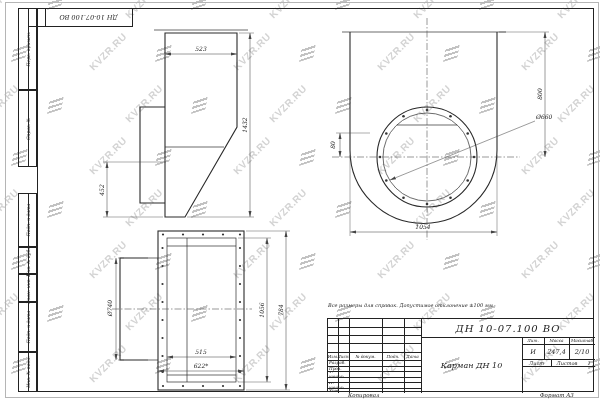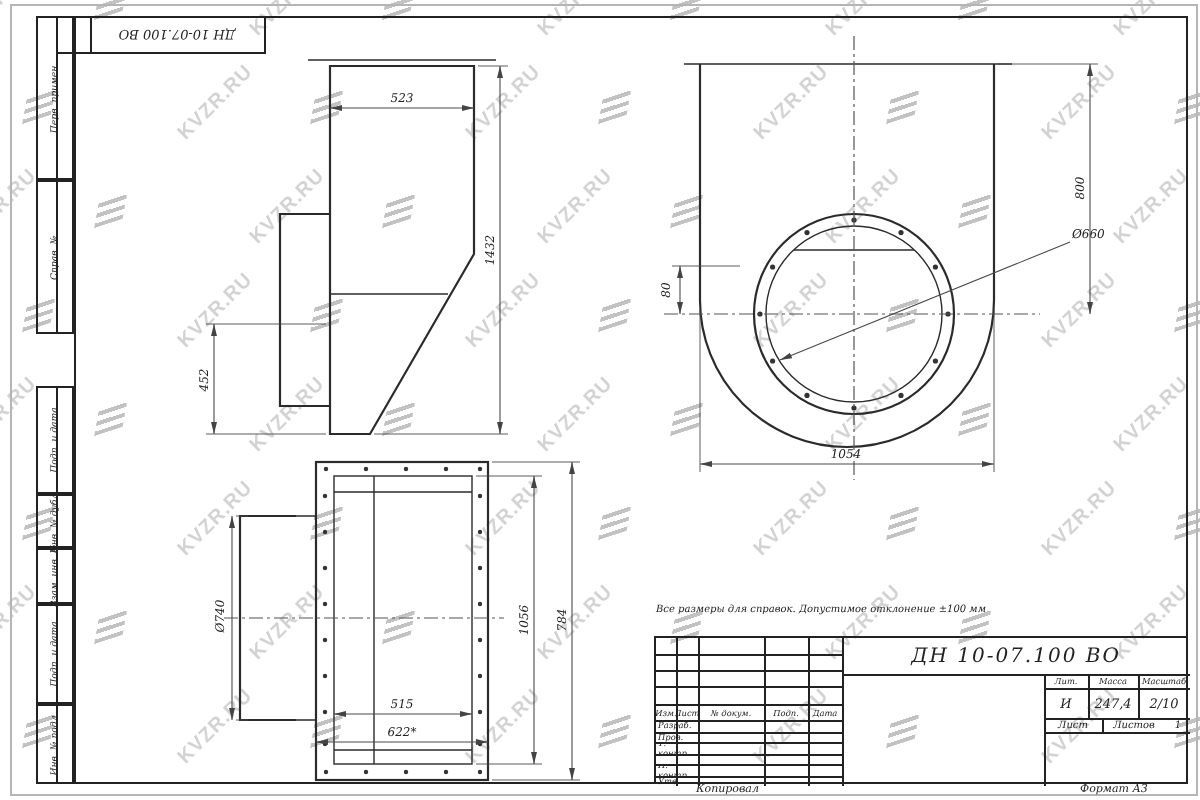--- a/index.html
+++ b/index.html
@@ -332,20 +332,21 @@
   <div class="cell f-label" style="left:54px;top:33px;width:22px;height:8px;">Подп.</div>
   <div class="cell f-label" style="left:76px;top:33px;width:17px;height:8px;">Дата</div>
 
   <div class="cell f-label" style="left:0;top:41px;width:21px;height:5.5px;justify-content:flex-start;padding-left:1px;">Разраб.</div>
   <div class="cell f-label" style="left:0;top:46.5px;width:21px;height:5.5px;justify-content:flex-start;padding-left:1px;">Пров.</div>
   <div class="cell f-label" style="left:0;top:52px;width:21px;height:5.5px;justify-content:flex-start;padding-left:1px;">Т. контр.</div>
   <div class="cell f-label" style="left:0;top:63px;width:21px;height:5.5px;justify-content:flex-start;padding-left:1px;">Н. контр.</div>
   <div class="cell f-label" style="left:0;top:68.5px;width:21px;height:5.5px;justify-content:flex-start;padding-left:1px;">Утв.</div>
 
   <div class="cell f-big" style="left:93px;top:0;width:174px;height:18px;">ДН 10-07.100  ВО</div>
+  <div class="cell f-name" style="left:93px;top:18px;width:101px;height:56px;">Карман ДН 10</div>
 
   <div class="cell f-label" style="left:194px;top:18px;width:22px;height:7px;">Лит.</div>
   <div class="cell f-label" style="left:216px;top:18px;width:25px;height:7px;">Масса</div>
   <div class="cell f-label" style="left:241px;top:18px;width:26px;height:7px;">Масштаб</div>
   <div class="cell f-val" style="left:194px;top:25px;width:22px;height:15px;">И</div>
   <div class="cell f-val" style="left:216px;top:25px;width:25px;height:15px;">247,4</div>
   <div class="cell f-val" style="left:241px;top:25px;width:26px;height:15px;">2/10</div>
 
   <div class="cell f-small" style="left:194px;top:40px;width:29px;height:7px;">Лист</div>
   <div class="cell f-small" style="left:223px;top:40px;width:32px;height:7px;">Листов</div>

